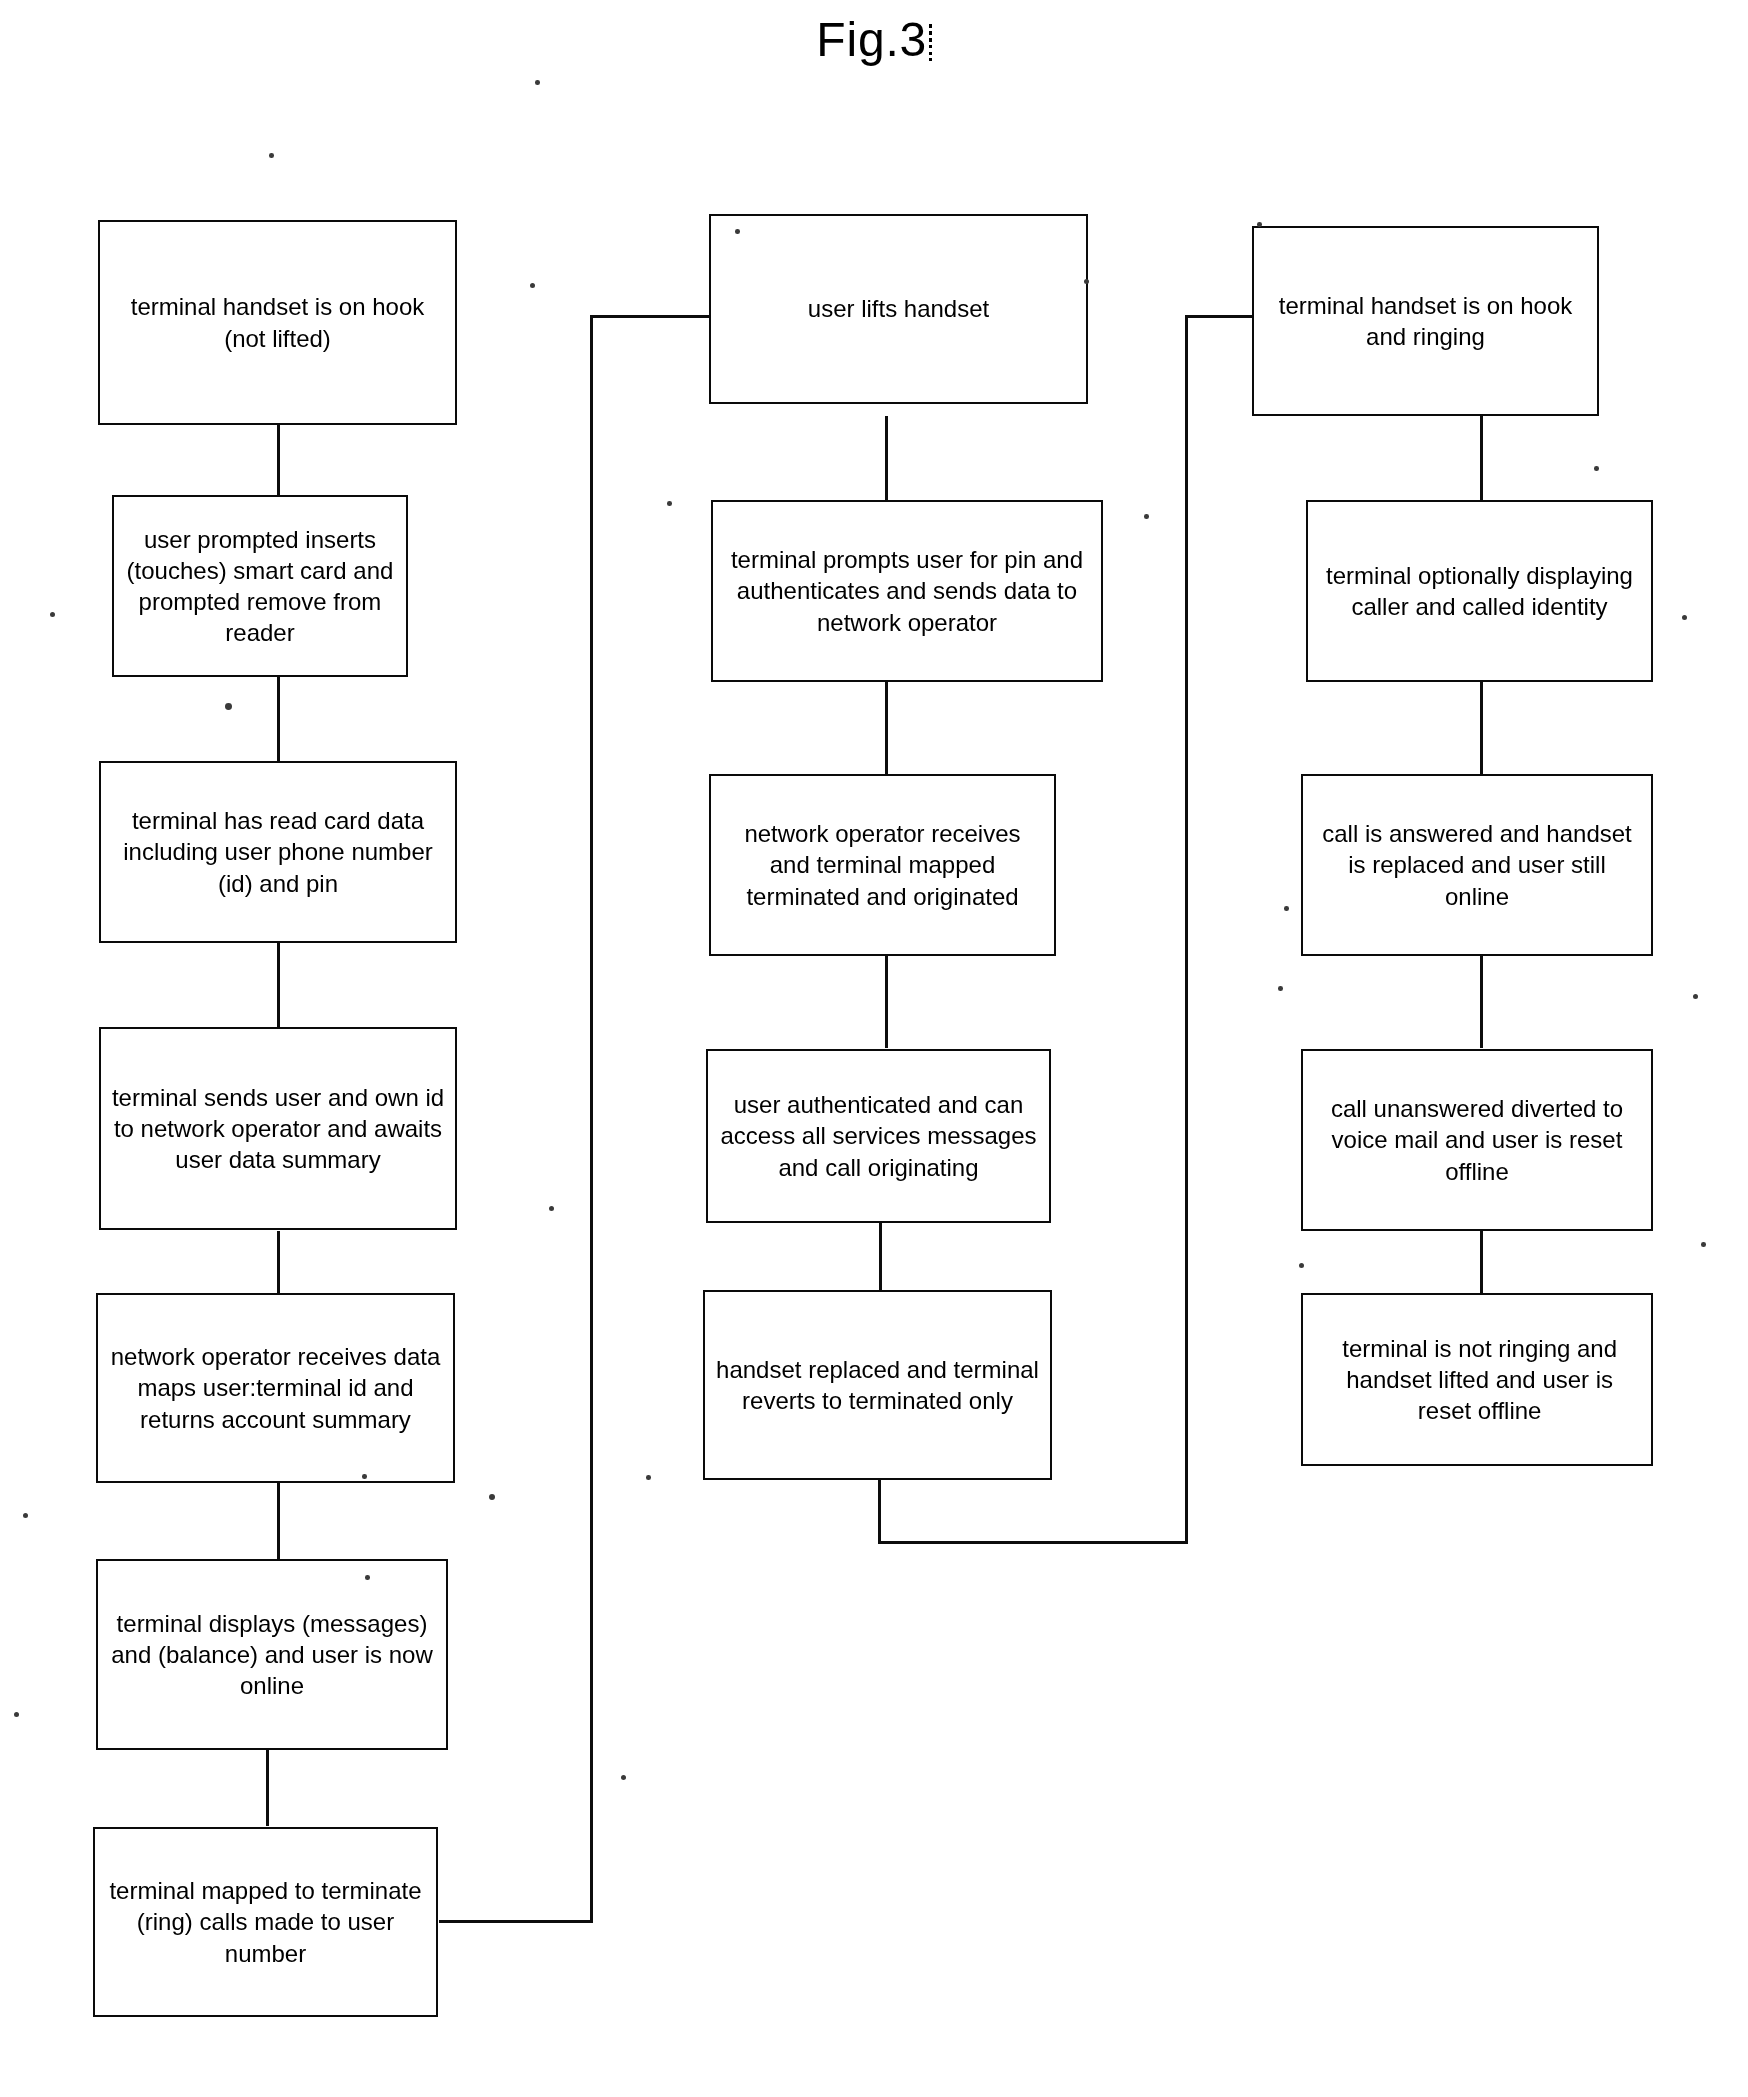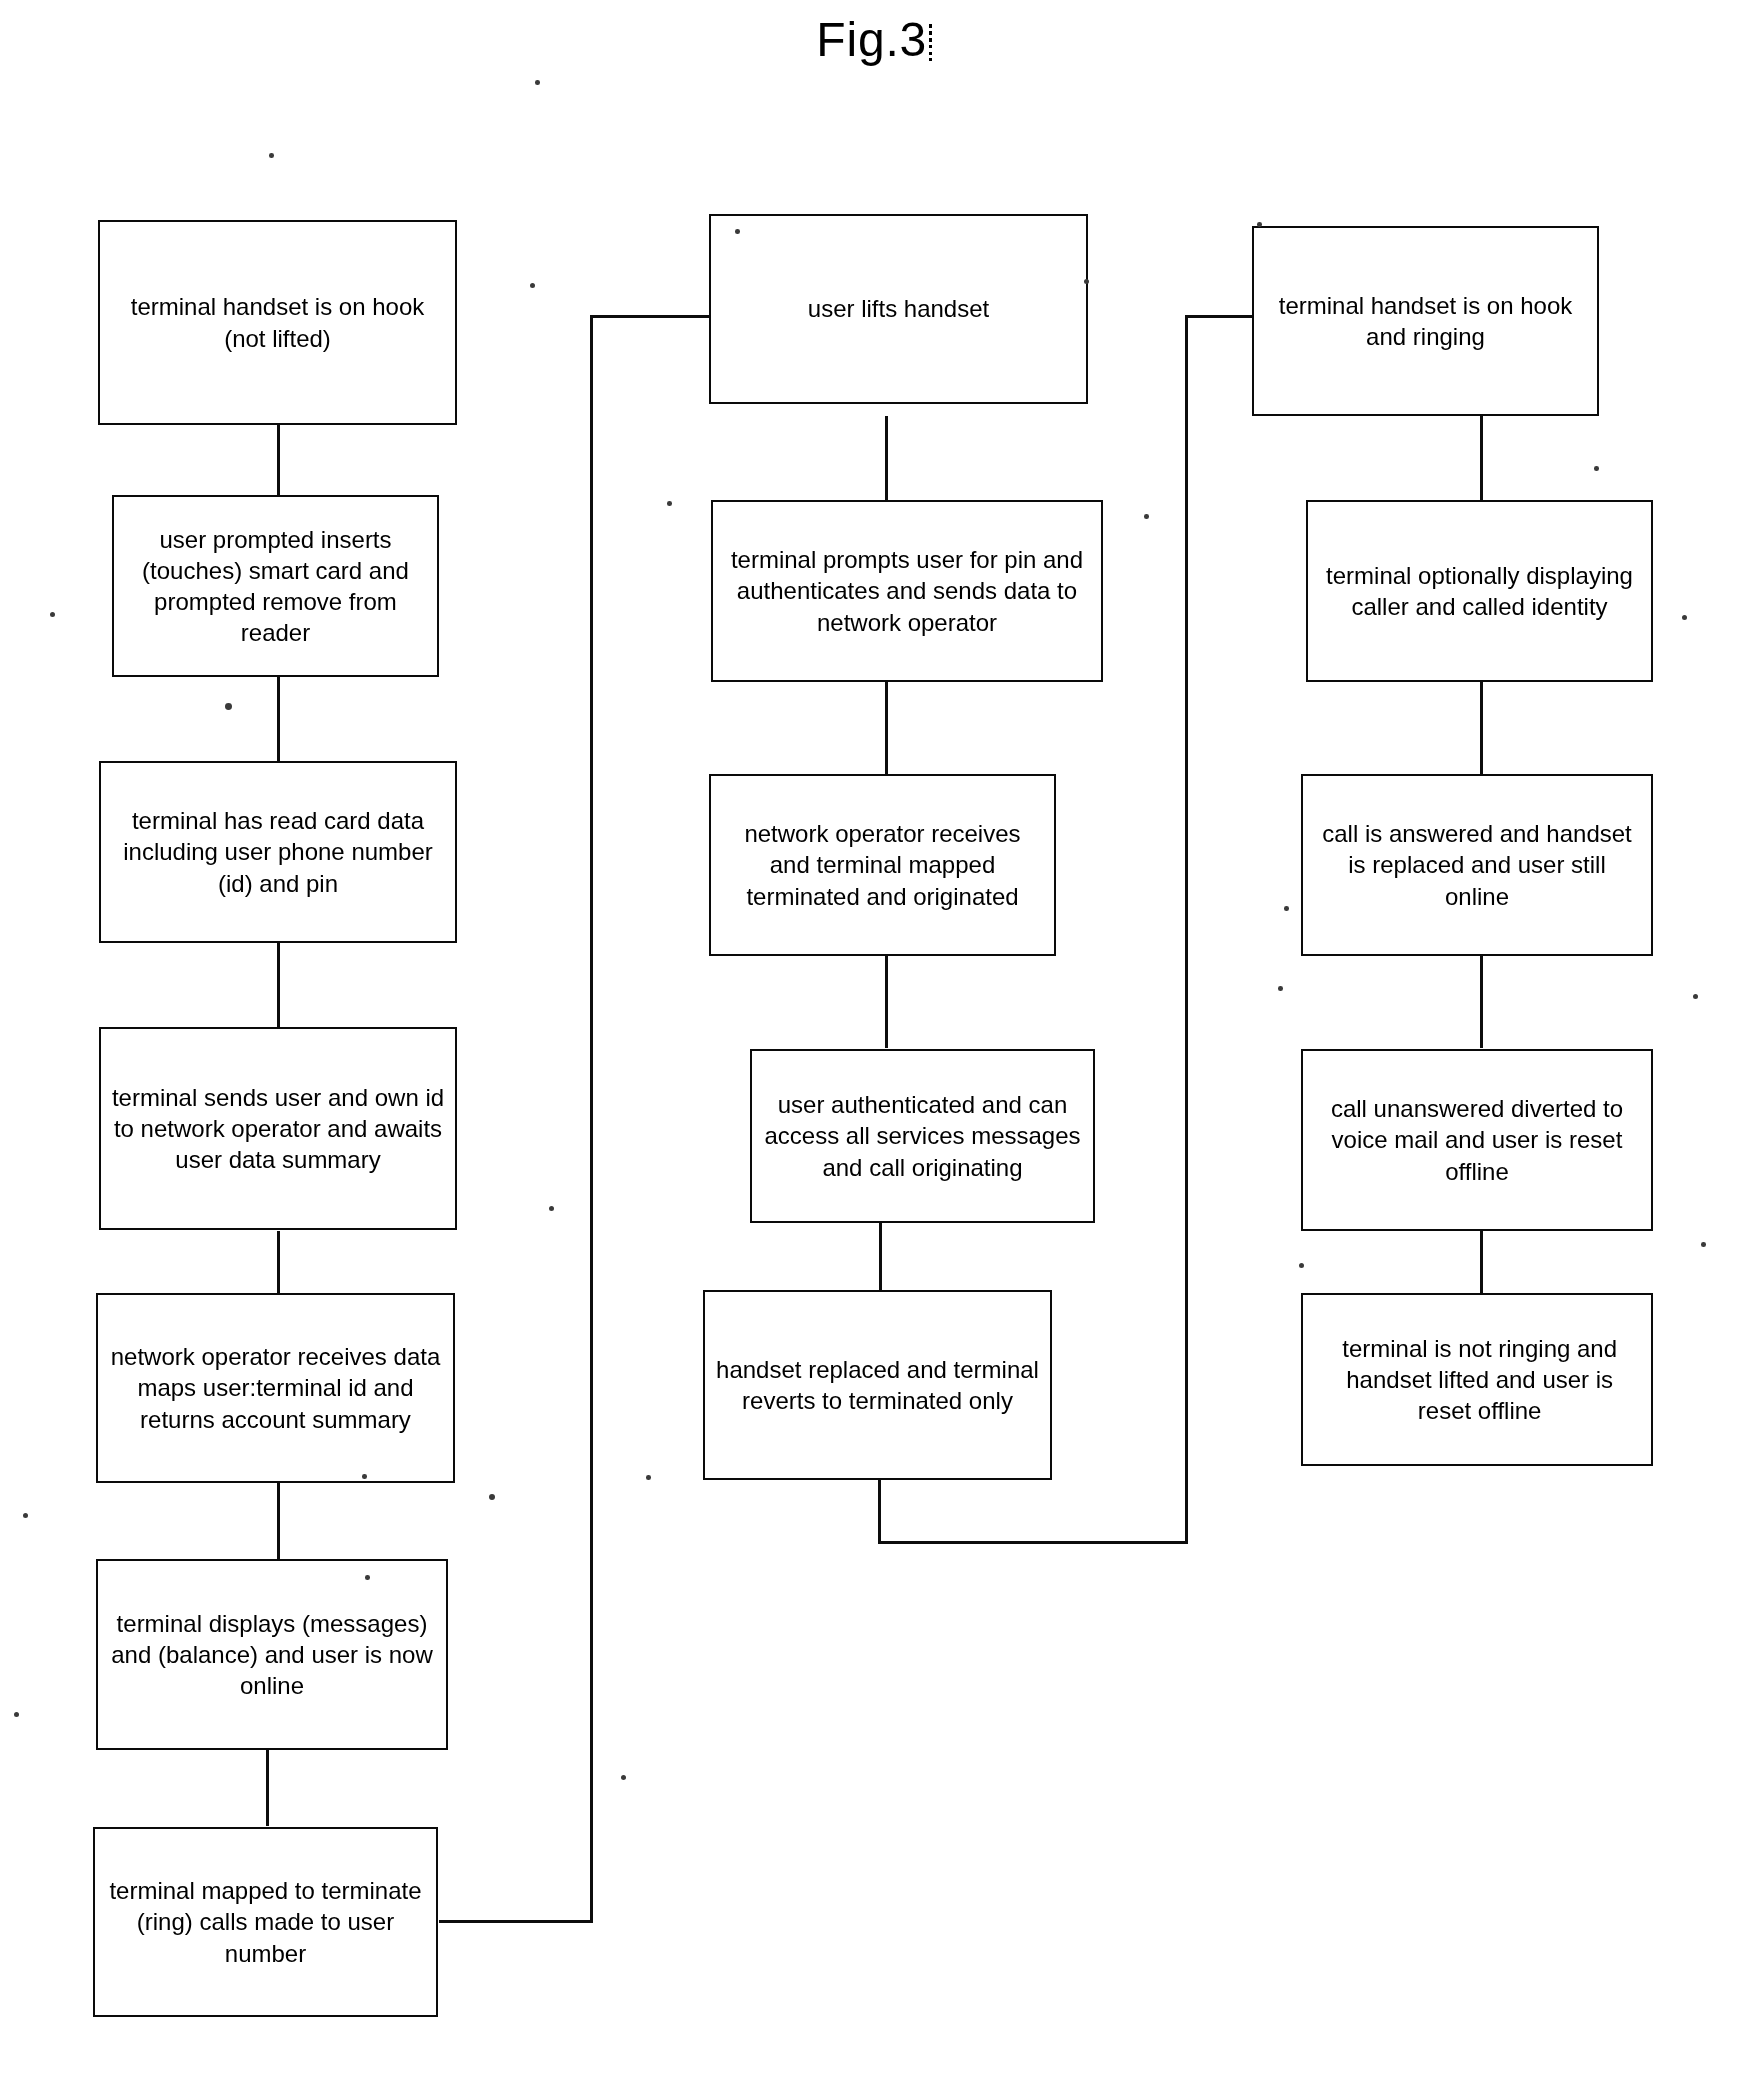--- a/index.html
+++ b/index.html
@@ -34,21 +34,21 @@
 
 <div id="figure-title">
   <span>Fig.3</span><span class="tickmark"></span>
 </div>
 
 <div class="node" style="left:98px;top:220px;width:359px;height:205px;">
   <span>terminal handset is on hook (not lifted)</span>
 </div>
 <div class="conn vline" style="left:277px;top:425px;height:70px;"></div>
 
-<div class="node" style="left:112px;top:495px;width:327px;height:182px;">
+<div class="node" style="left:112px;top:495px;width:296px;height:182px;">
   <span>user prompted inserts (touches) smart card and prompted remove from reader</span>
 </div>
 <div class="conn vline" style="left:277px;top:677px;height:84px;"></div>
 
 <div class="node" style="left:99px;top:761px;width:358px;height:182px;">
   <span>terminal has read card data including user phone number (id) and pin</span>
 </div>
 <div class="conn vline" style="left:277px;top:943px;height:84px;"></div>
 
 <div class="node" style="left:99px;top:1027px;width:358px;height:203px;">
@@ -82,21 +82,21 @@
 <div class="node" style="left:711px;top:500px;width:392px;height:182px;">
   <span>terminal prompts user for pin and authenticates and sends data to network operator</span>
 </div>
 <div class="conn vline" style="left:885px;top:682px;height:92px;"></div>
 
 <div class="node" style="left:709px;top:774px;width:347px;height:182px;">
   <span>network operator receives and terminal mapped terminated and originated</span>
 </div>
 <div class="conn vline" style="left:885px;top:955px;height:93px;"></div>
 
-<div class="node" style="left:706px;top:1049px;width:345px;height:174px;margin-left:44px;">
+<div class="node" style="left:706px;top:1049px;width:345px;height:174px;">
   <span>user authenticated and can access all services messages and call originating</span>
 </div>
 <div class="conn vline" style="left:879px;top:1223px;height:67px;"></div>
 
 <div class="node" style="left:703px;top:1290px;width:349px;height:190px;">
   <span>handset replaced and terminal reverts to terminated only</span>
 </div>
 
 <div class="conn vline" style="left:878px;top:1480px;height:64px;"></div>
 <div class="conn hline" style="left:878px;top:1541px;width:310px;"></div>

